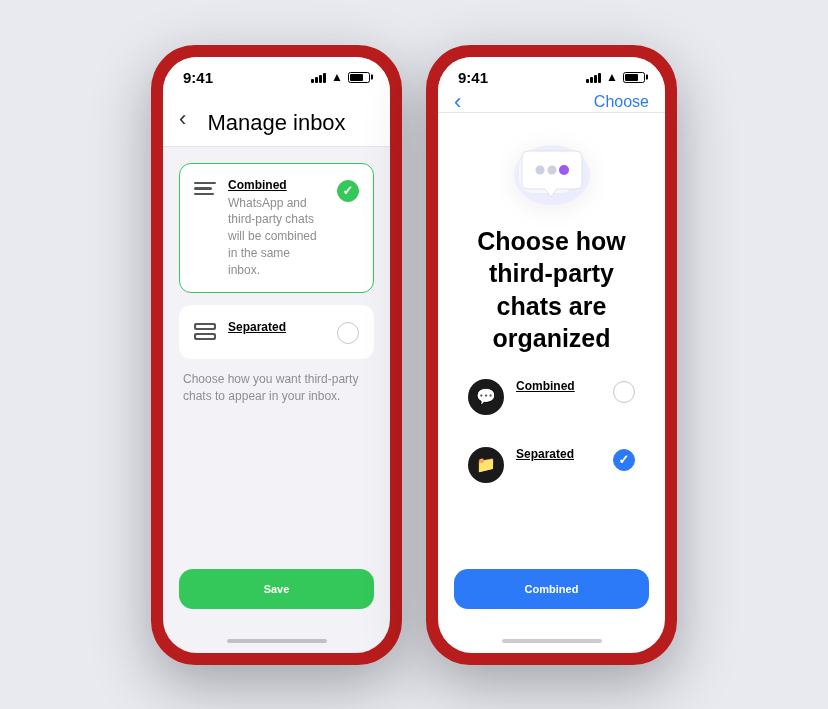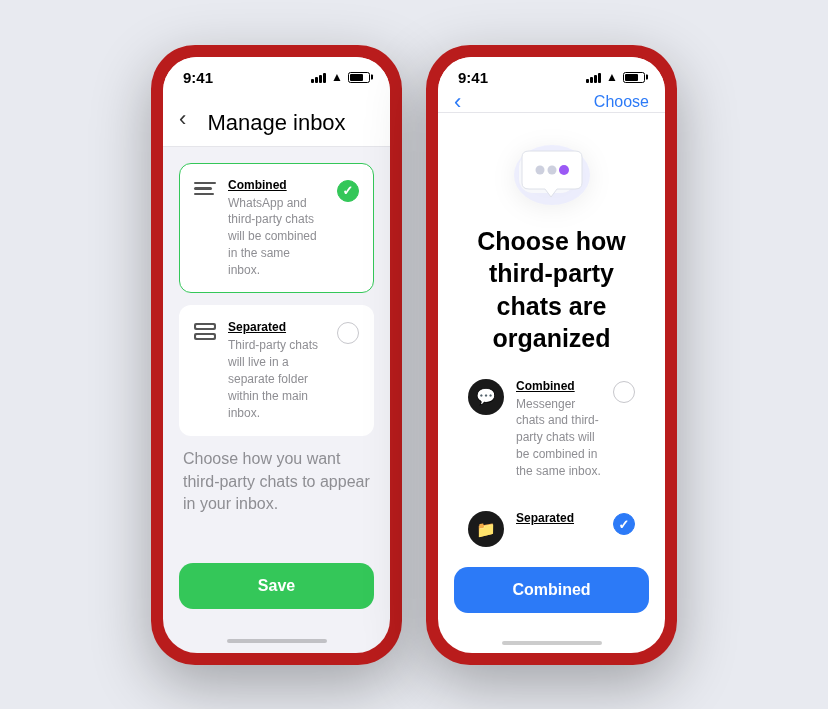--- a/index.html
+++ b/index.html
@@ -271,38 +271,38 @@
     }
 
     .checkmark {
       color: #fff;
       font-size: 13px;
       font-weight: 700;
       line-height: 1;
     }
 
     .hint-text {
-      font-size: 16px;
+      font-size: 12px;
       color: #8e8e93;
       line-height: 1.4;
       padding: 0 4px;
     }
 
     
     .bottom-button-area {
       padding: 0 16px 24px;
       margin-top: auto;
     }
 
     .action-button {
       width: 100%;
       padding: 14px;
       border-radius: 14px;
       border: none;
-      font-size: 16px;
+      font-size: 11px;
       font-weight: 600;
       cursor: pointer;
       color: #fff;
     }
 
     .btn-green {
       background: #34c759;
     }
 
     .btn-blue {
@@ -447,21 +447,20 @@
               <div class="sep-row">
                 <div class="sep-inner"></div>
               </div>
               <div class="sep-row">
                 <div class="sep-inner"></div>
               </div>
             </div>
           </div>
           <div class="option-text">
             <div class="option-title">Separated</div>
-            <div class="option-desc">Third-party chats will live in a separate folder within the main inbox.</div>
           </div>
           <div class="option-radio"></div>
         </div>
 
         <div class="hint-text">Choose how you want third-party chats to appear in your inbox.</div>
 
       </div>
 
       <div class="bottom-button-area">
         <button class="action-button btn-green">Save</button>
@@ -518,21 +517,20 @@
       </div>
 
       <div class="right-cards-area">
 
         <div class="option-card-right">
           <div class="option-icon-circle">
             <span style="color:white; font-size:16px;">💬</span>
           </div>
           <div class="option-text">
             <div class="option-title">Combined</div>
-            <div class="option-desc">Messenger chats and third-party chats will be combined in the same inbox.</div>
           </div>
           <div class="option-radio"></div>
         </div>
 
         <div class="option-card-right">
           <div class="option-icon-folder">
             <span style="color:white; font-size:16px;">📁</span>
           </div>
           <div class="option-text">
             <div class="option-title">Separated</div>

